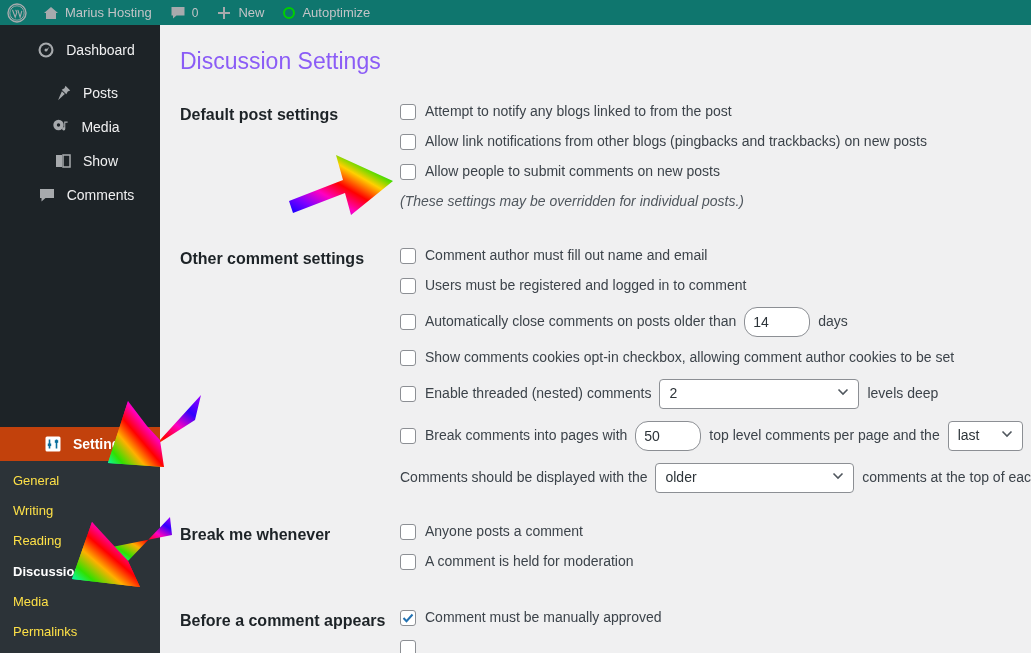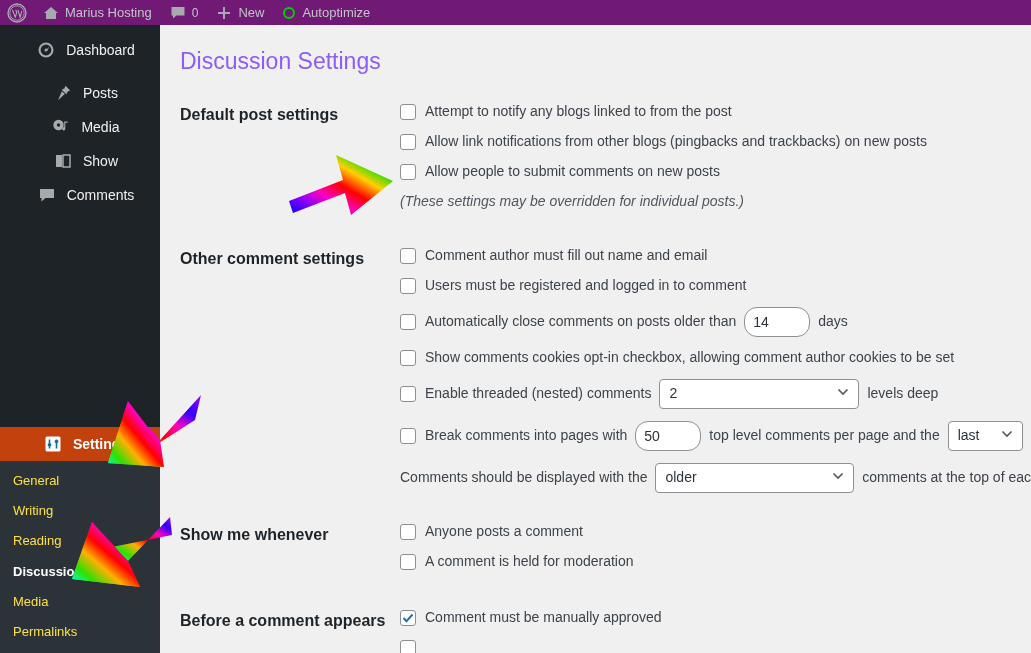--- a/index.html
+++ b/index.html
@@ -8,21 +8,21 @@
     width: 1031px; height: 653px;
     overflow: hidden;
     background: #f0f0f1;
     font-family: "Liberation Sans", sans-serif;
   }
   .screen { position: relative; width: 1031px; height: 653px; overflow: hidden; }
 
   
   .adminbar {
     position: absolute; top: 0; left: 0; width: 1031px; height: 25px;
-    background: #701a75; color: #c3c4c7;
+    background: #0f766e; color: #c3c4c7;
     display: flex; align-items: center; font-size: 13px;
     z-index: 30;
   }
   .ab-item {
     display: flex; align-items: center; gap: 6px;
     height: 25px; padding: 0 9px; color: #c3c4c7; white-space: nowrap;
   }
   .ab-item.logo { padding-left: 7px; padding-right: 7px; }
   .ab-label { line-height: 1; font-size: 13px; }
   .ab-count { font-size: 12px; color: #c3c4c7; }
@@ -346,21 +346,21 @@
               </span>
             </span>
             <span class="opt-text">comments at the top of eac</span>
           </div>
         </div>
       </div>
 
       <div class="gap-sm"></div>
 
       <div class="row">
-        <div class="row-label">Show me whenever</div>
+        <div class="row-label">Break me whenever</div>
         <div class="row-fields">
           <label class="opt">
             <span class="cb">
               
             </span>
             <span class="opt-text">Anyone posts a comment</span>
           </label>
           <label class="opt">
             <span class="cb">
               

